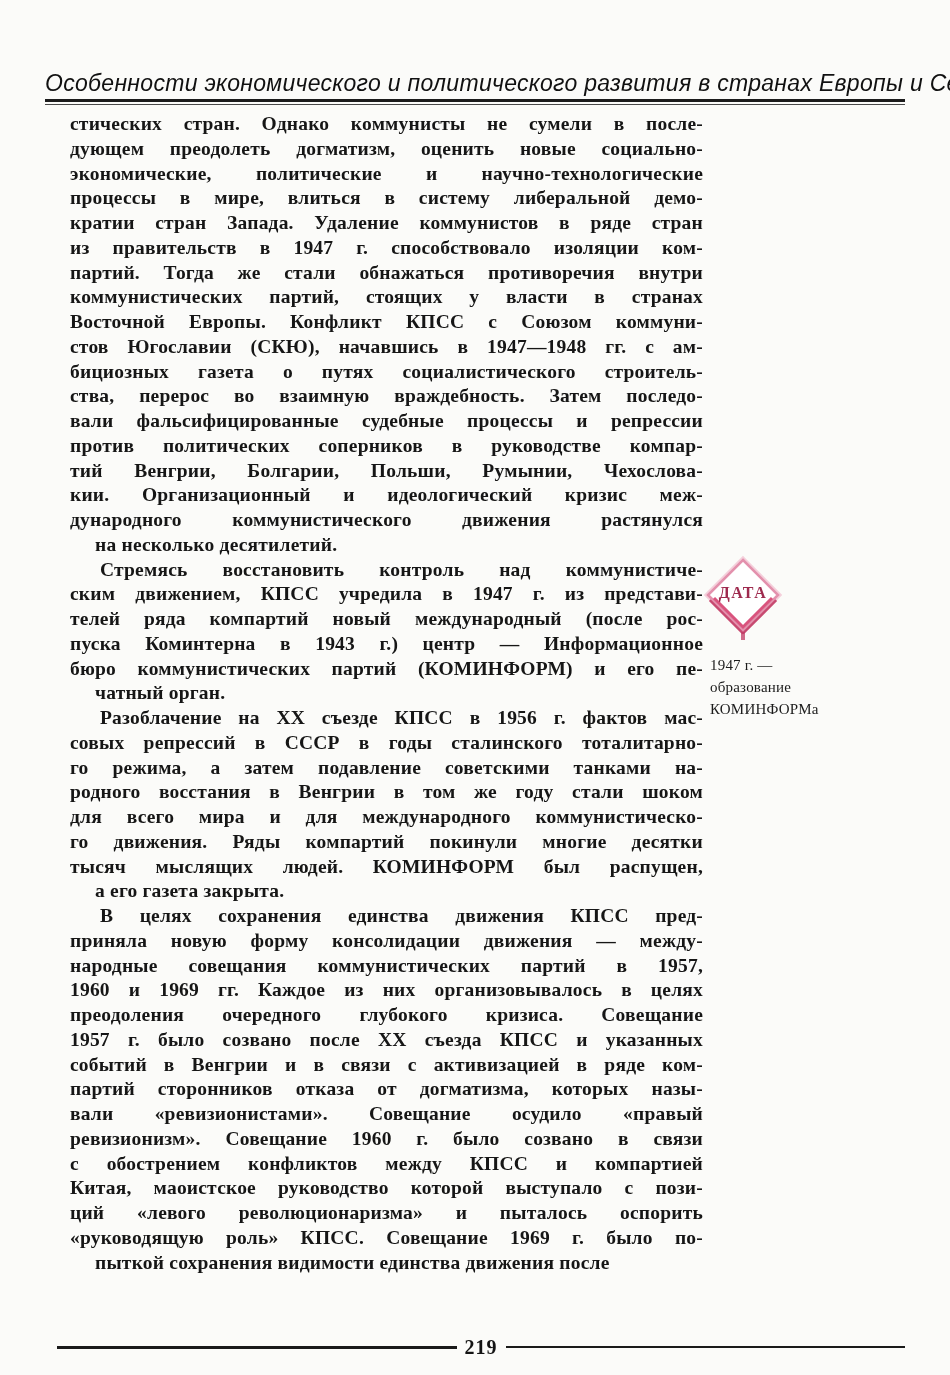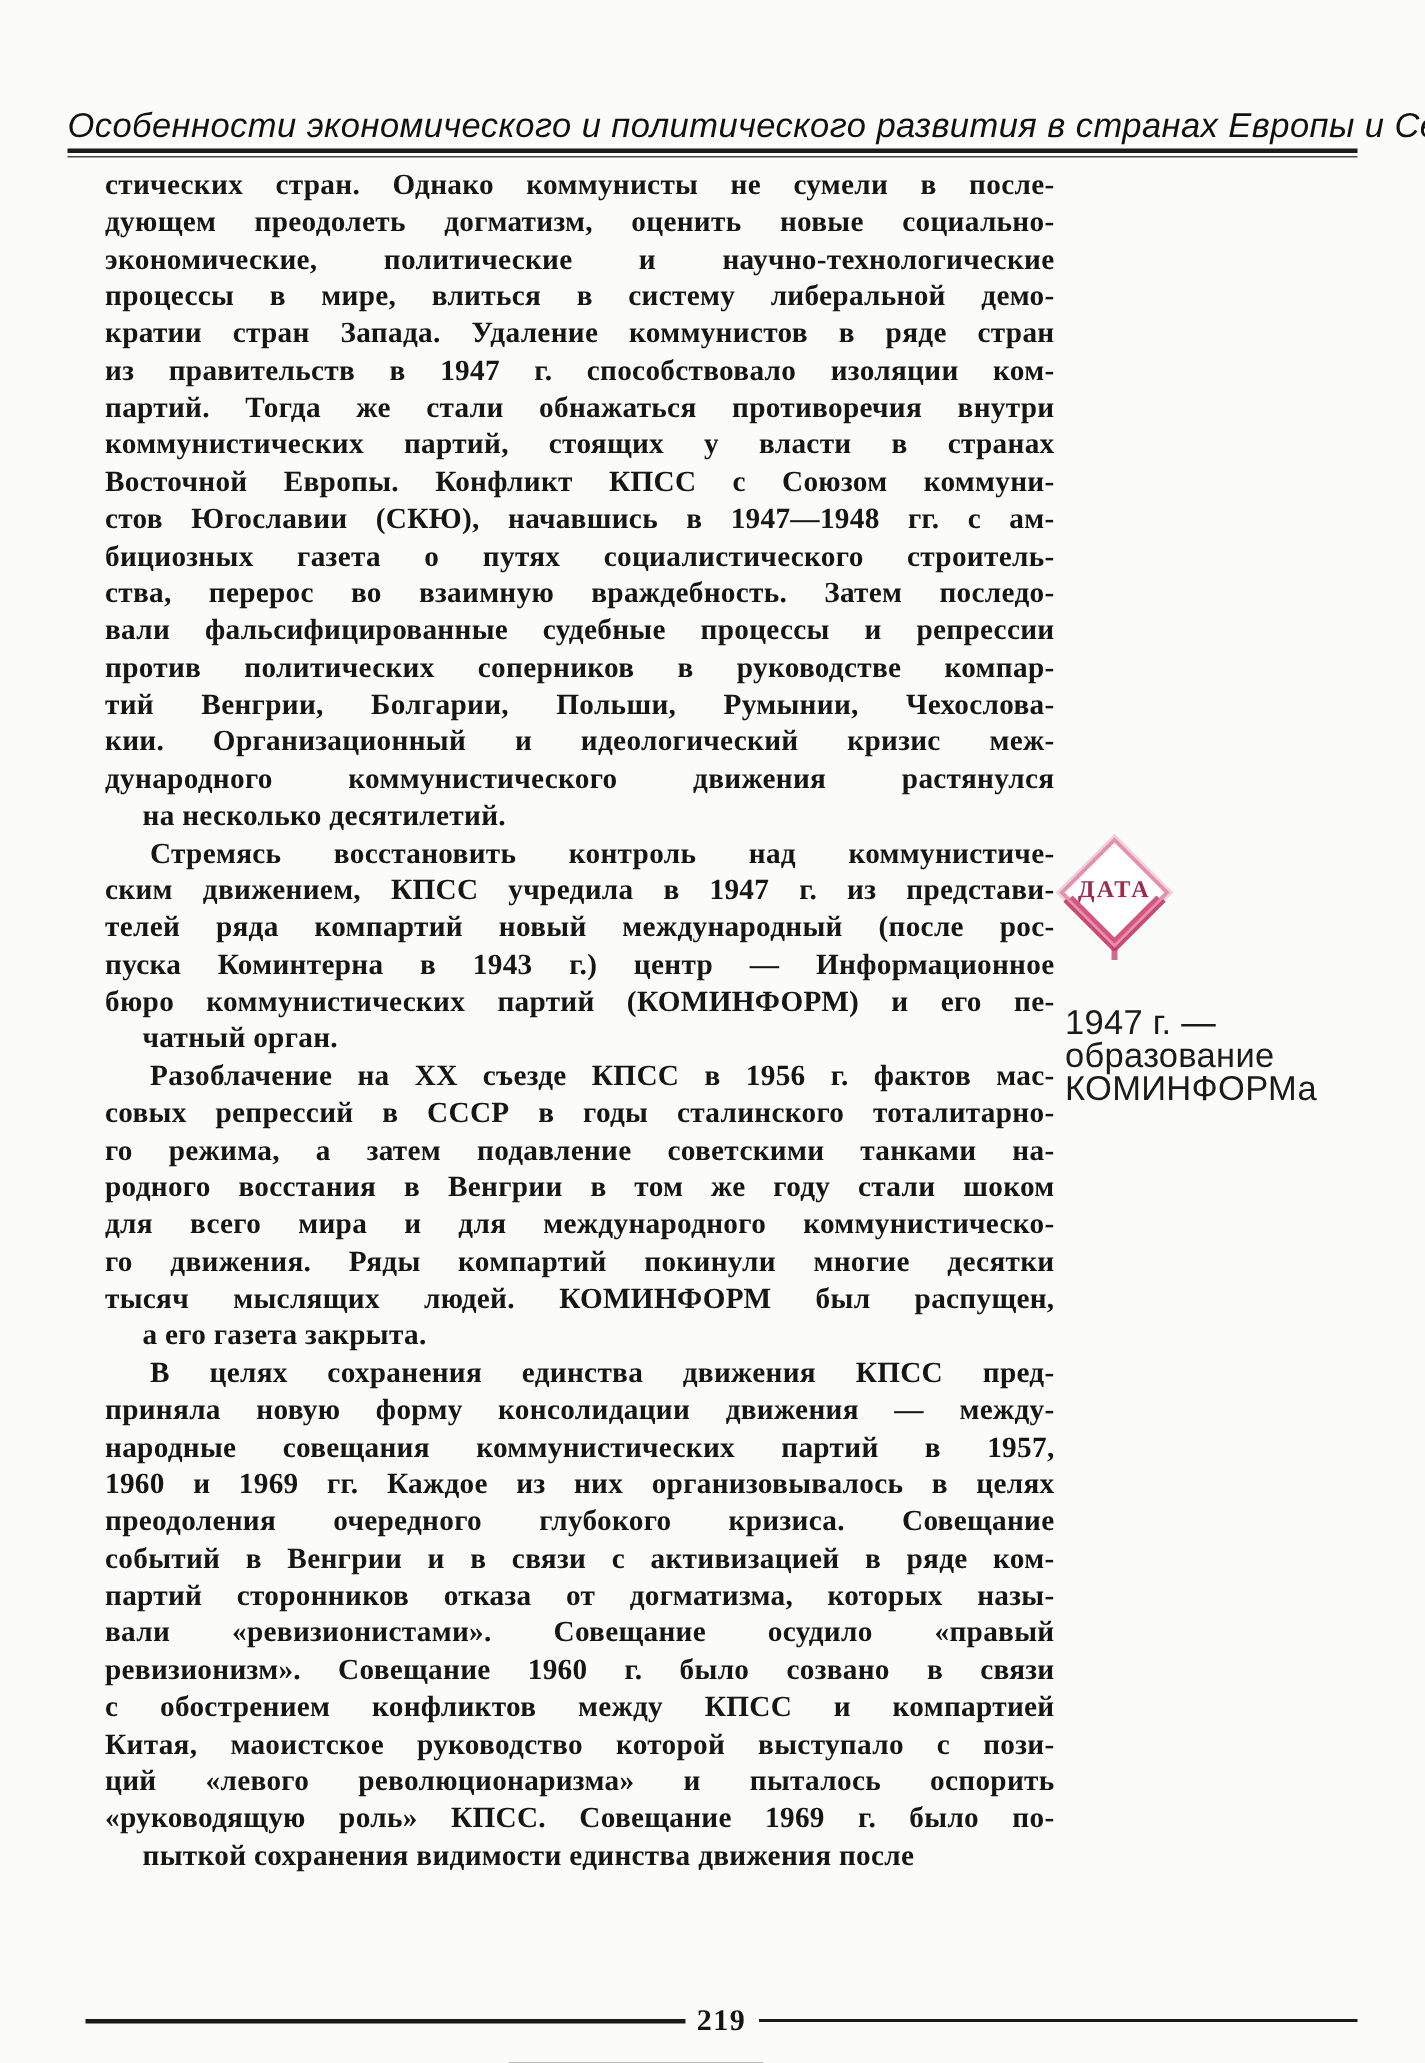--- a/index.html
+++ b/index.html
@@ -25,23 +25,23 @@
     font-size:19.5px;font-weight:600;line-height:24.75px;
     letter-spacing:.2px;
   }
   .tline{text-align:justify;text-align-last:justify;white-space:normal;}
   .tline.last{text-align-last:left;margin-left:25px;}
   .tline.indent{text-indent:30px;}
   
   .aside{position:absolute;left:700px;top:554px;width:200px;}
   .badge{display:block;margin-left:2px;}
   .note{
-    margin-top:22px;margin-left:10px;
-    font-family:Liberation Sans, sans-serif;
-    font-size:23px;line-height:22px;color:#1b1b1b;letter-spacing:.2px;
+    margin-top:6px;margin-left:10px;
+    font-family:Liberation Serif, serif;
+    font-size:15px;line-height:22px;color:#1b1b1b;letter-spacing:.2px;
   }
   
   .footer{
     position:absolute;top:1284px;left:57px;width:848px;height:30px;
     display:flex;align-items:center;margin-top:48px;
   }
   .footer .seg{flex:1;height:3px;background:#1a1a1a;}
   .footer .seg.right{height:2.5px;}
   .footer .pagenum{
     padding:0 8px;font-size:20px;font-weight:600;letter-spacing:1px;color:#141414;
@@ -89,20 +89,21 @@
       <div class="tline">родного восстания в Венгрии в том же году стали шоком</div>
       <div class="tline">для всего мира и для международного коммунистическо-</div>
       <div class="tline">го движения. Ряды компартий покинули многие десятки</div>
       <div class="tline">тысяч мыслящих людей. КОМИНФОРМ был распущен,</div>
       <div class="tline last">а его газета закрыта.</div>
       <div class="tline indent">В целях сохранения единства движения КПСС пред-</div>
       <div class="tline">приняла новую форму консолидации движения — между-</div>
       <div class="tline">народные совещания коммунистических партий в 1957,</div>
       <div class="tline">1960 и 1969 гг. Каждое из них организовывалось в целях</div>
       <div class="tline">преодоления очередного глубокого кризиса. Совещание</div>
+      <div class="tline">1957 г. было созвано после XX съезда КПСС и указанных</div>
       <div class="tline">событий в Венгрии и в связи с активизацией в ряде ком-</div>
       <div class="tline">партий сторонников отказа от догматизма, которых назы-</div>
       <div class="tline">вали «ревизионистами». Совещание осудило «правый</div>
       <div class="tline">ревизионизм». Совещание 1960 г. было созвано в связи</div>
       <div class="tline">с обострением конфликтов между КПСС и компартией</div>
       <div class="tline">Китая, маоистское руководство которой выступало с пози-</div>
       <div class="tline">ций «левого революционаризма» и пыталось оспорить</div>
       <div class="tline">«руководящую роль» КПСС. Совещание 1969 г. было по-</div>
       <div class="tline last">пыткой сохранения видимости единства движения после</div>
     </main>

